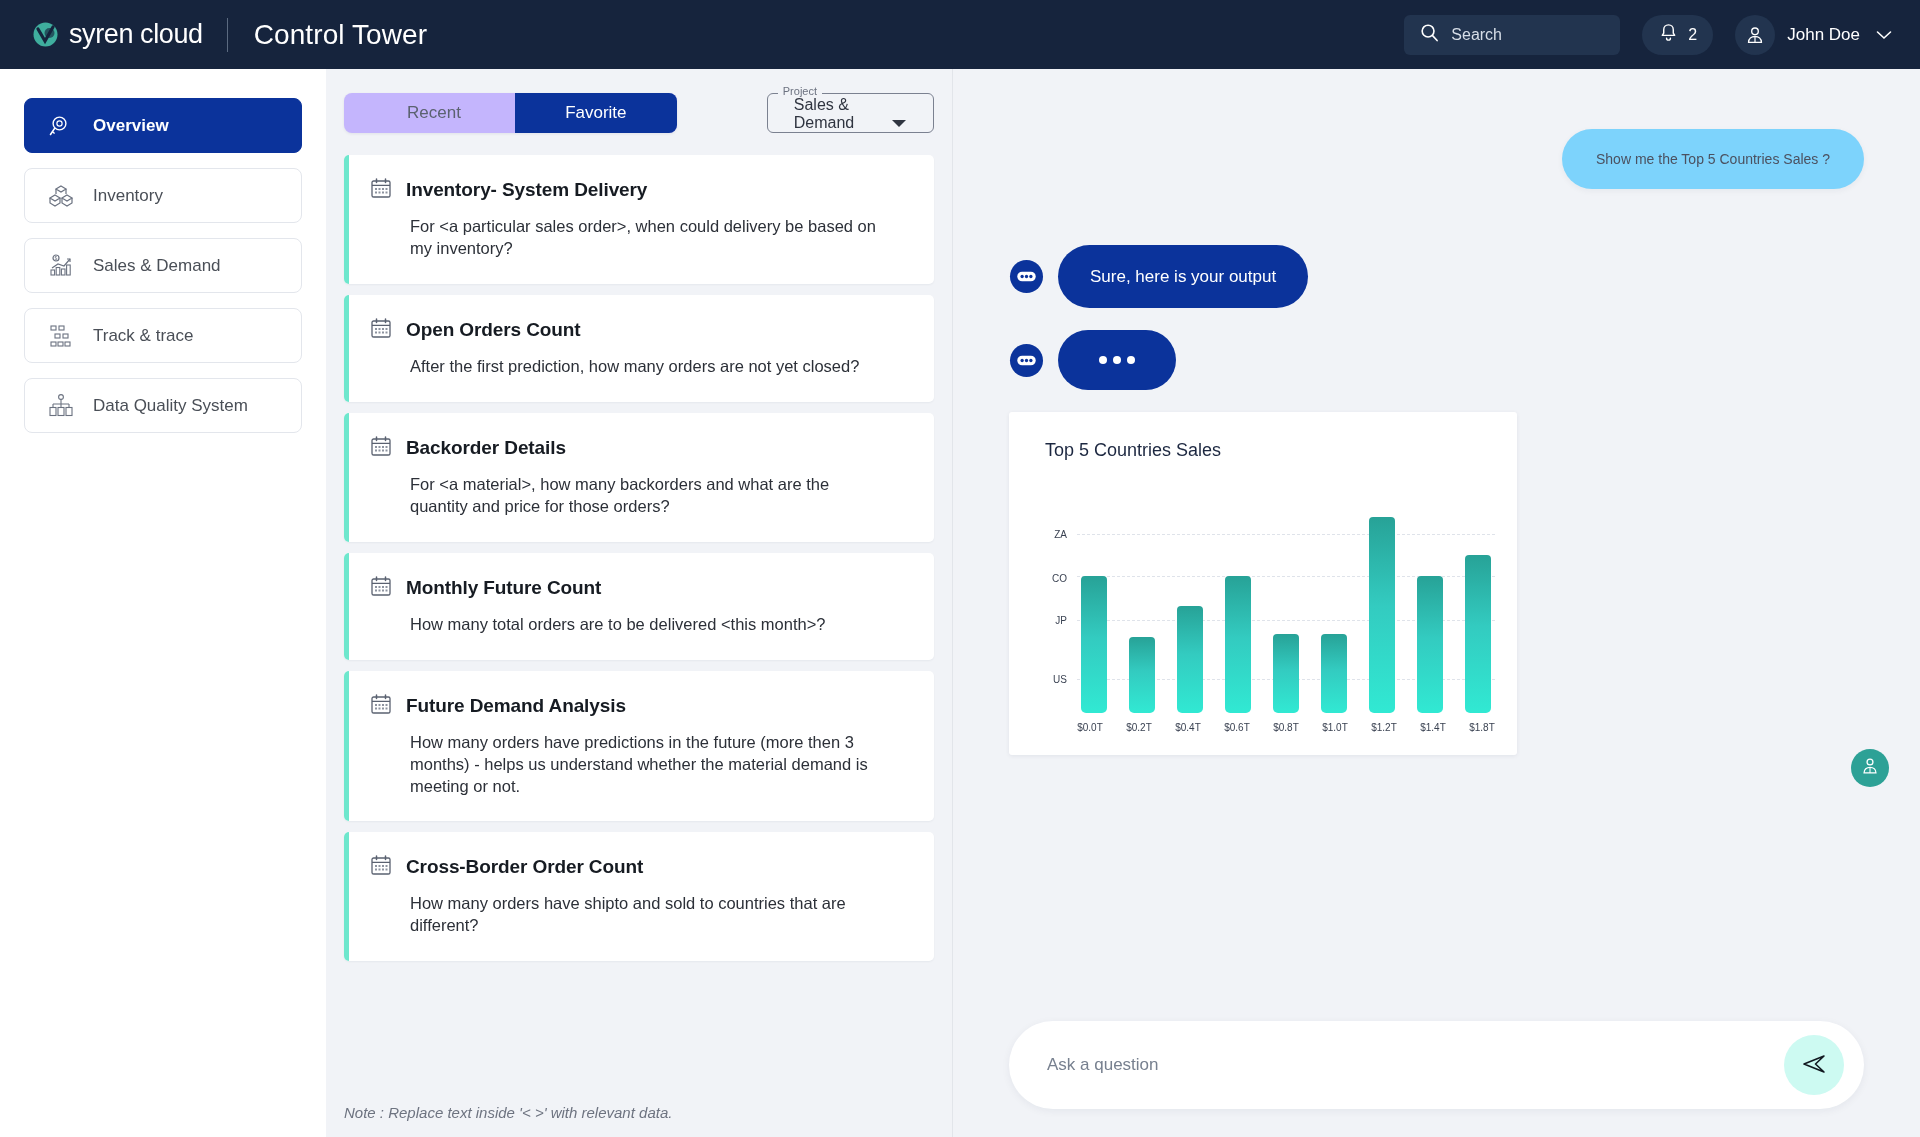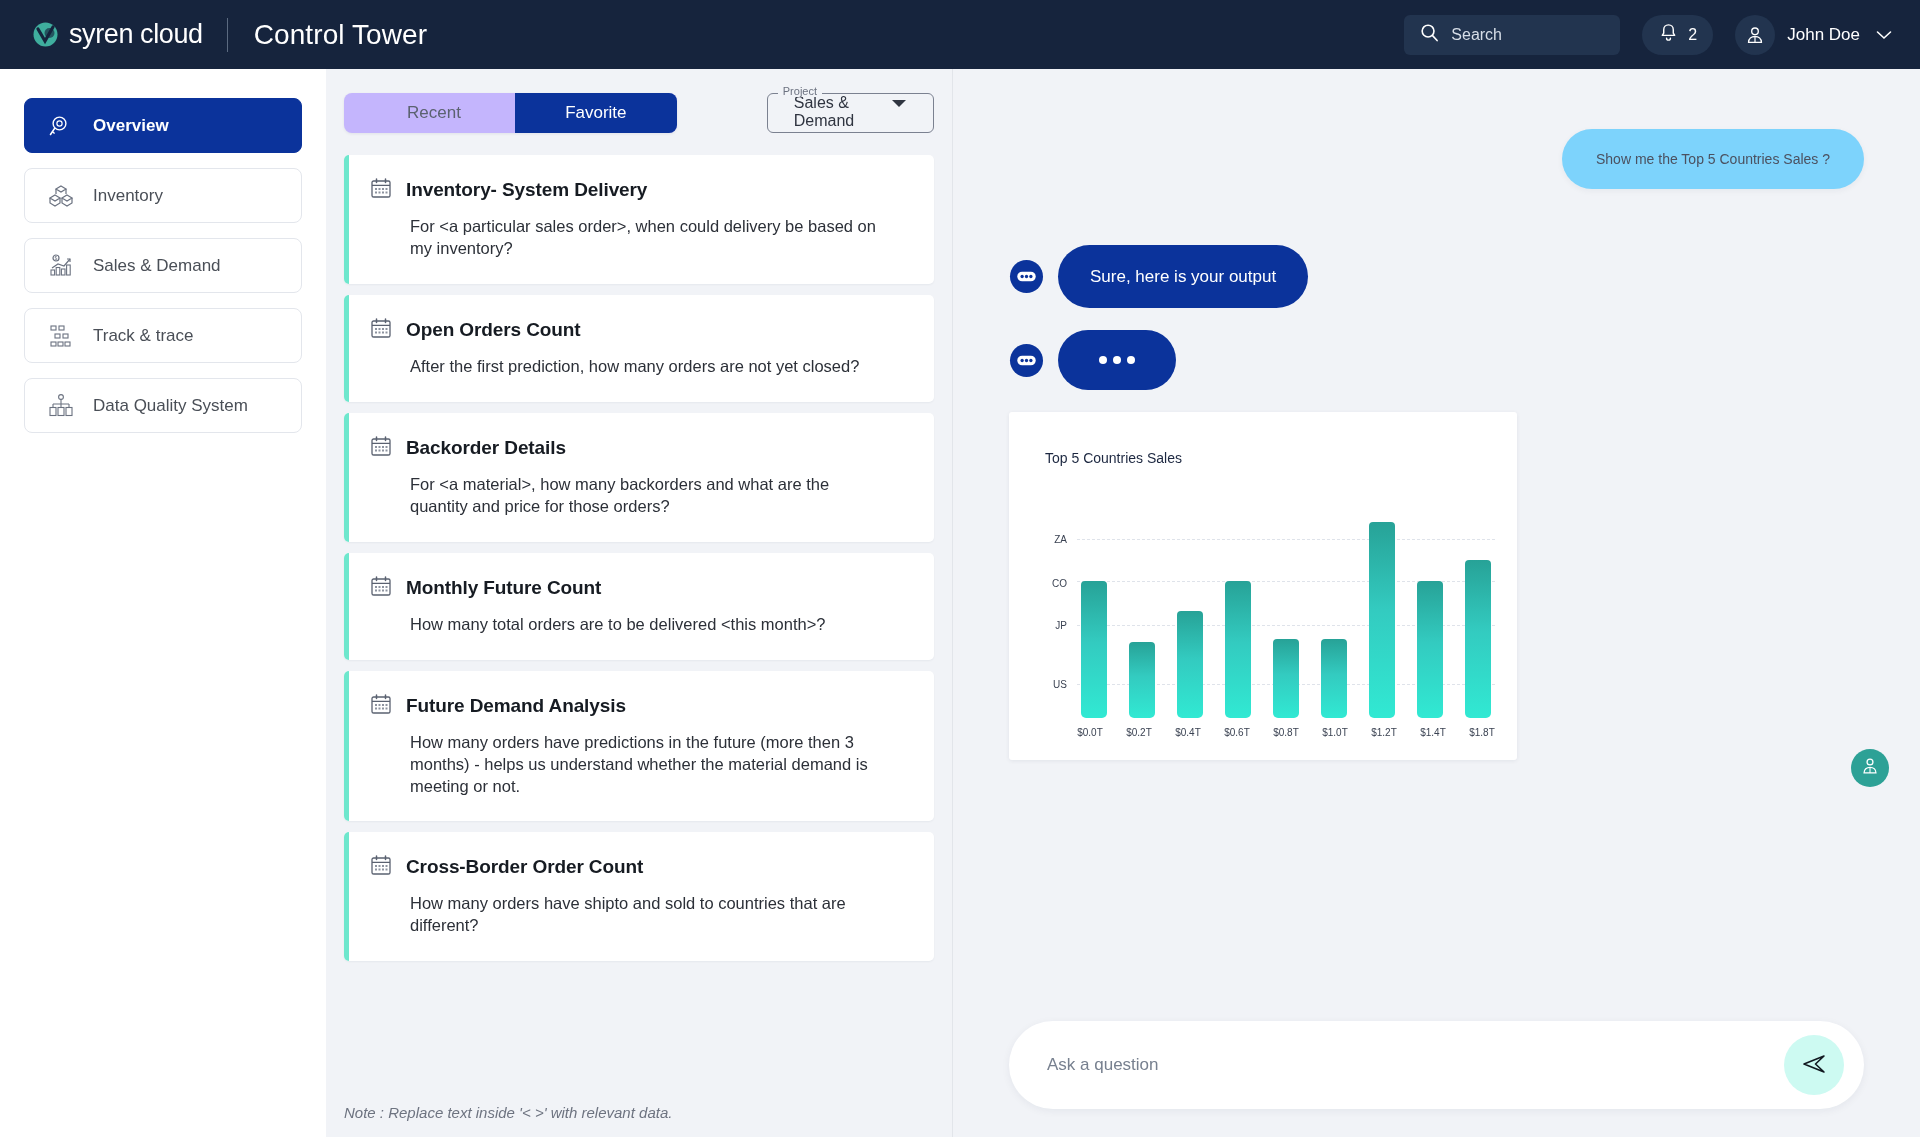--- a/index.html
+++ b/index.html
@@ -68,21 +68,21 @@
   .tabs {
     display: flex; border-radius: 8px; overflow: hidden; background: #c4b5fd;
     box-shadow: 0 1px 3px rgba(20,30,60,.08); height: 40px; width: 375px; padding-left: 9px;
   }
   .tab { flex: 1; display: flex; align-items: center; justify-content: center;
     font-size: 17px; color: #5b6270; cursor: pointer; }
   .tab.active { background: #0b339b; color: #ffffff; }
   .project-field {
     margin-left: 90px; position: relative; width: 182px; height: 40px;
     border: 1px solid #7b8190; border-radius: 6px; background: #f1f3f7;
-    display: flex; align-items: flex-start; padding: 0 26px;
+    display: flex; align-items: flex-end; padding: 0 26px;
   }
   .project-legend {
     position: absolute; top: -9px; left: 10px; background: #f1f3f7; padding: 0 5px;
     font-size: 11px; color: #6c7280;
   }
   .project-value { font-size: 16px; color: #2f3440; }
   .project-caret { margin-left: auto; }
 
   .cards { flex: 1; overflow: hidden; padding: 22px 18px 0 18px; }
   .card {
@@ -114,21 +114,21 @@
     padding: 23px 32px; font-size: 17px; line-height: 1;
   }
   .bubble-bot.dots { padding: 26px 38px; display: flex; align-items: center; }
   .dot { width: 8px; height: 8px; border-radius: 50%; background: #ffffff; display: inline-block; margin: 0 3px; }
 
   
   .chart-card {
     background: #ffffff; border-radius: 3px; width: 508px; padding: 28px 22px 22px 22px;
     margin-top: 18px; box-shadow: 0 1px 4px rgba(20,30,60,.07);
   }
-  .chart-title { font-size: 14px; color: #1c2740; margin: 10px 0 8px 14px; }
+  .chart-title { font-size: 18px; color: #1c2740; margin: 0 0 8px 14px; }
   .plot { position: relative; height: 220px; margin: 32px 0 0 0; display: flex; }
   .y-axis { width: 46px; position: relative; flex: 0 0 46px; }
   .y-tick { position: absolute; right: 10px; transform: translateY(-50%); font-size: 10px; color: #3a4252; }
   .plot-area { flex: 1; position: relative; }
   .gridline { position: absolute; left: 0; right: 0; height: 1px; border-top: 1px dashed #dfe3ea; }
   .bars { position: absolute; inset: 0; display: flex; align-items: flex-end; justify-content: space-between; padding: 0 4px; }
   .bar-slot { width: 26px; display: flex; flex-direction: column; justify-content: flex-end; height: 100%; }
   .bar {
     width: 26px; border-radius: 4px 4px 5px 5px;
     background: linear-gradient(180deg, #27a297 0%, #33cbc0 45%, #31e9d3 100%);

